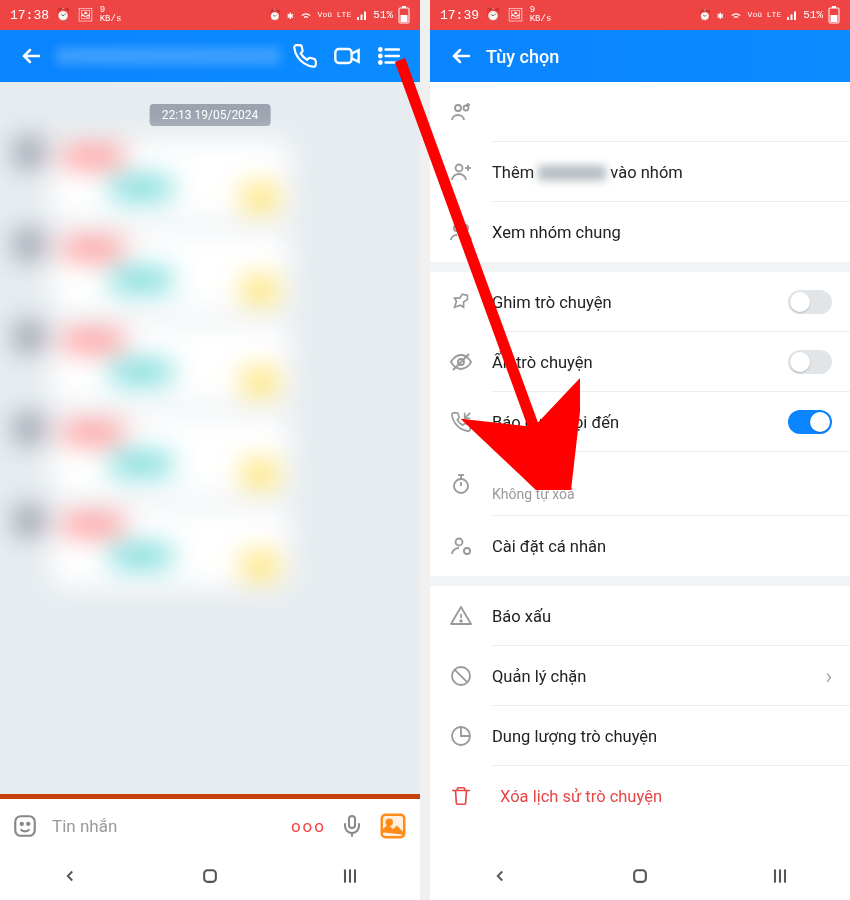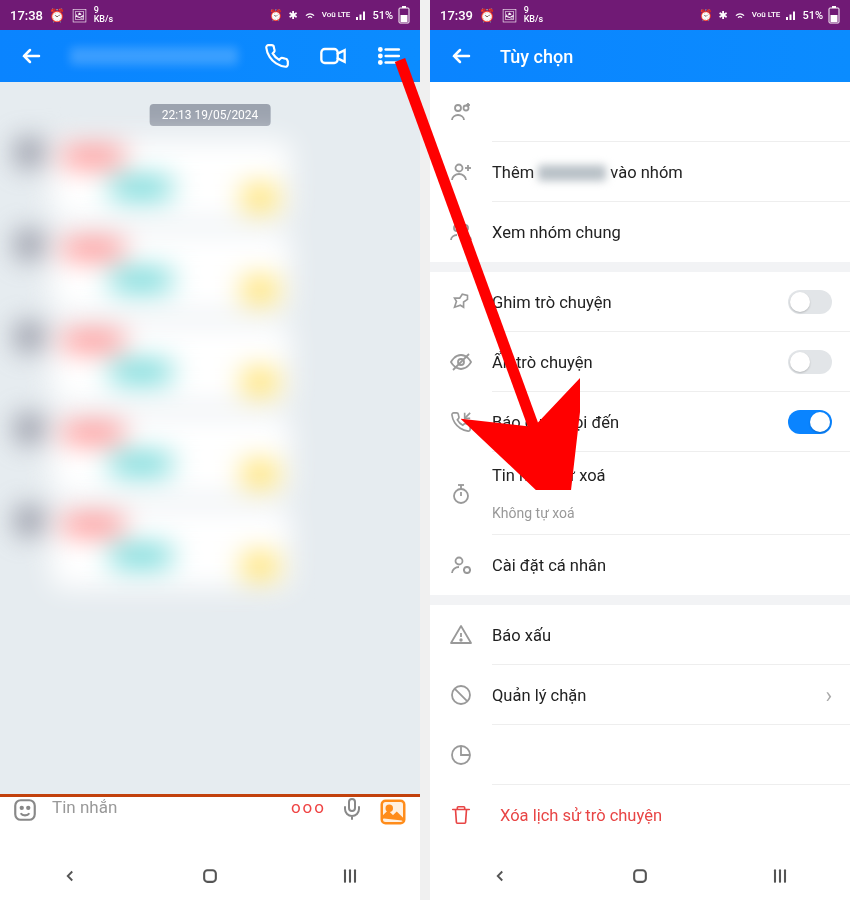--- a/index.html
+++ b/index.html
@@ -1,34 +1,34 @@
 <!DOCTYPE html>
 <html><head>
   <meta charset="utf-8">
   <style>
     * { box-sizing: border-box; margin: 0; padding: 0; }
     body { font-family: -apple-system, Roboto, Arial, sans-serif; background: #f0f0f0; width: 850px; height: 900px; display: flex; gap: 10px; }
     .phone { width: 420px; height: 900px; background: #fff; display: flex; flex-direction: column; position: relative; }
-    .status-bar { height: 30px; background: #701a75; display: flex; align-items: center; justify-content: space-between; padding: 0 10px; color: #fff; font-size: 13px; font-weight: 500; }
+    .status-bar { height: 30px; background: #ef4444; display: flex; align-items: center; justify-content: space-between; padding: 0 10px; color: #fff; font-size: 13px; font-weight: 500; font-family: Liberation Mono, monospace; }
     .status-left { display: flex; align-items: center; gap: 6px; }
     .status-right { display: flex; align-items: center; gap: 5px; font-size: 11px; }
-    .header { height: 52px; background: linear-gradient(to right, #0a84ff, #0b8cff); display: flex; align-items: center; padding: 0 14px; gap: 22px; color: #fff; }
+    .header { height: 52px; background: linear-gradient(to right, #0a84ff, #0b8cff); display: flex; align-items: center; padding: 0 14px; gap: 8px; color: #fff; }
     .header-title { flex: 1; font-size: 18px; font-weight: 500; }
     .header-title.blurred { filter: blur(5px); background: rgba(255,255,255,.2); border-radius: 4px; width: 80px; height: 18px; }
     .icon-btn { width: 34px; height: 34px; display: flex; align-items: center; justify-content: center; color: #fff; }
     .chat-body { flex: 1; background: #e6ecf0; position: relative; overflow: hidden; }
     .date-pill { position: absolute; top: 22px; left: 50%; transform: translateX(-50%); background: #9ca3af; color: #fff; font-size: 12px; padding: 4px 12px; border-radius: 4px; }
     .blurred-msgs { position: absolute; top: 50px; left: 5px; right: 5px; bottom: 10px; filter: blur(14px); }
     .msg-chunk { margin: 8px 0 8px 12px; }
     .msg-av { width: 26px; height: 26px; border-radius: 50%; background: linear-gradient(135deg,#556,#889); display: inline-block; vertical-align: top; }
     .msg-bubble { display: inline-block; width: 240px; height: 80px; background: #fff; border-radius: 10px; margin-left: 8px; position: relative; }
     .msg-bubble::before { content:''; position:absolute; top:10px; left:12px; width:60px; height:14px; background:#ff5a5a; border-radius:3px; }
     .msg-bubble::after { content:''; position:absolute; bottom:10px; right:14px; width:34px; height:24px; background:#ffdd55; border-radius:4px; }
     .msg-teal { position:absolute; top:38px; left:60px; width:60px; height:20px; background:#59d2d2; border-radius:4px; }
-    .composer { height: 58px; border-top: 3px solid #c2410c; display: flex; padding: 0 12px; gap: 14px; background:#fff; }
+    .composer { height: 58px; border-top: 5px solid #c2410c; display: flex; align-items: center; padding: 0 12px; gap: 14px; background:#fff; }
     .composer-input { flex: 1; color: #999; font-size: 17px; }
     .nav-bar { height: 48px; display: flex; align-items: center; justify-content: space-around; background:#fff; }
     .nav-icon { width: 26px; height: 26px; display:flex; align-items:center; justify-content:center; }
     
     .options-body { flex: 1; background: #fff; overflow-y: auto; }
     .section-gap { height: 10px; background: #f2f3f5; }
     .option-row { display: flex; align-items: center; min-height: 60px; padding: 14px 18px 14px 18px; position: relative; }
     .option-icon { width: 26px; height: 26px; display: flex; align-items: center; justify-content: center; color: #888; flex-shrink: 0; margin-right: 18px; }
     .option-text { flex: 1; }
     .option-label { font-size: 16.5px; color: #222; }
@@ -300,21 +300,20 @@
     <div class="option-row divider">
       <div class="option-icon">
           <svg width="24" height="24" viewBox="0 0 24 24" fill="none" stroke="#999" stroke-width="1.8">
             <circle cx="12" cy="14" r="7"></circle>
             <line x1="12" y1="14" x2="12" y2="10"></line>
             <line x1="9" y1="3" x2="15" y2="3"></line>
             <line x1="12" y1="3" x2="12" y2="7"></line>
           </svg>
         </div>
       <div class="option-text">
-        <div class="option-label">Tin nhắn tự xoá</div>
         <div class="option-sub">Không tự xoá</div>
       </div>
     </div>
 
     <div class="option-row">
       <div class="option-icon">
           <svg width="24" height="24" viewBox="0 0 24 24" fill="none" stroke="#999" stroke-width="1.8">
             <circle cx="10" cy="8" r="3.5"></circle>
             <path d="M3 20c0-3.5 3.5-6 7-6"></path>
             <circle cx="18" cy="17" r="3"></circle>
@@ -353,20 +352,23 @@
         </div>
       <span class="chevron-right">›</span>
     </div>
 
     <div class="option-row divider">
       <div class="option-icon">
           <svg width="24" height="24" viewBox="0 0 24 24" fill="none" stroke="#999" stroke-width="1.8">
             <circle cx="12" cy="12" r="9"></circle>
             <path d="M12 3v9h9"></path>
           </svg>
+        </div>
+      <div class="option-text">
+          <div class="option-label">Dung lượng trò chuyện</div>
         </div>
     </div>
 
     <div class="option-row">
       <div class="option-icon danger">
           <svg width="22" height="22" viewBox="0 0 24 24" fill="none" stroke="#e84545" stroke-width="1.8" stroke-linecap="round">
             <path d="M3 6h18M8 6V4a1 1 0 011-1h6a1 1 0 011 1v2M6 6l1 14a1 1 0 001 1h8a1 1 0 001-1l1-14"></path>
           </svg>
         </div>
       <div class="option-text">

